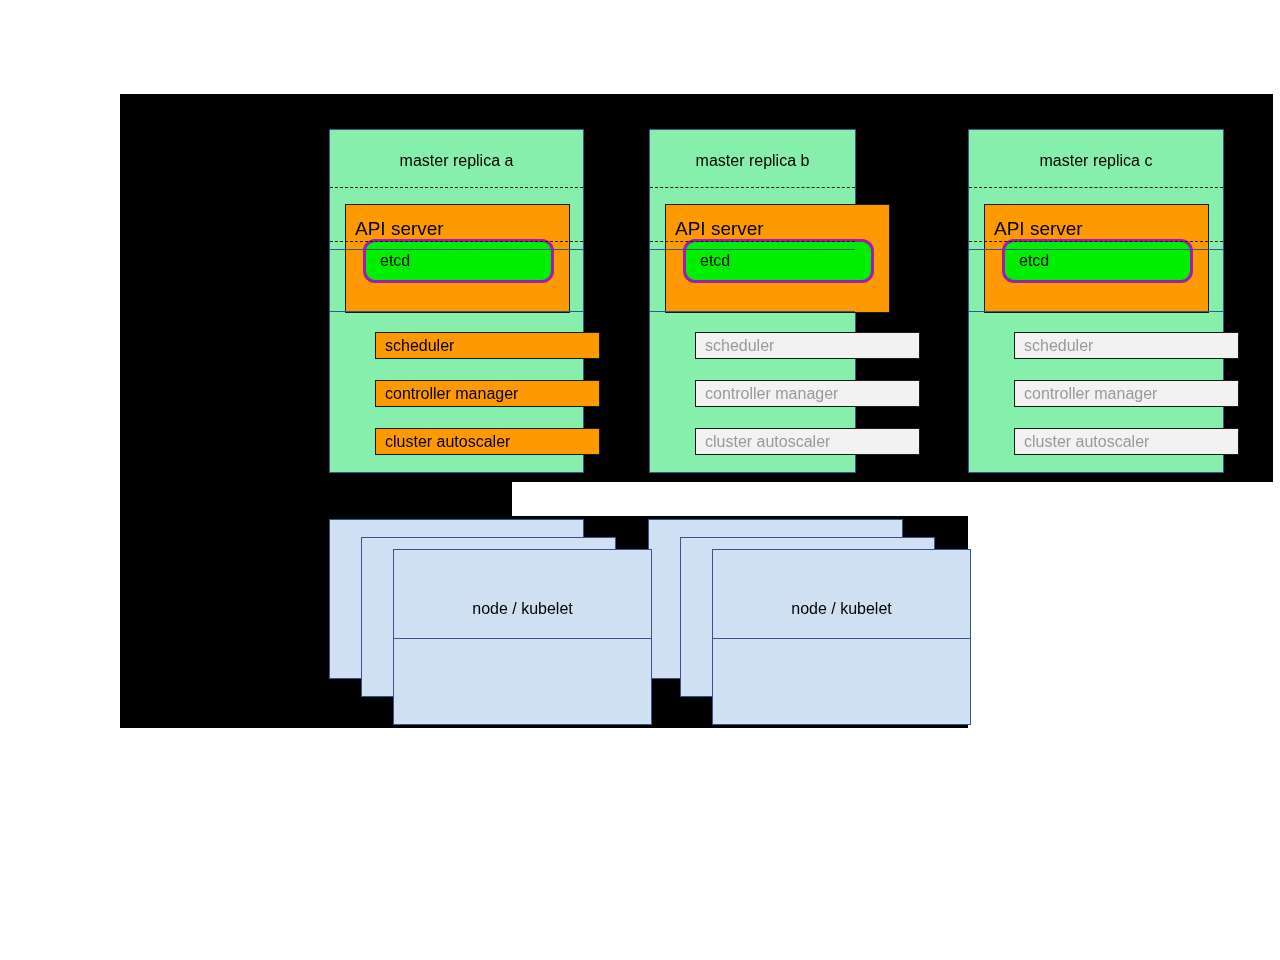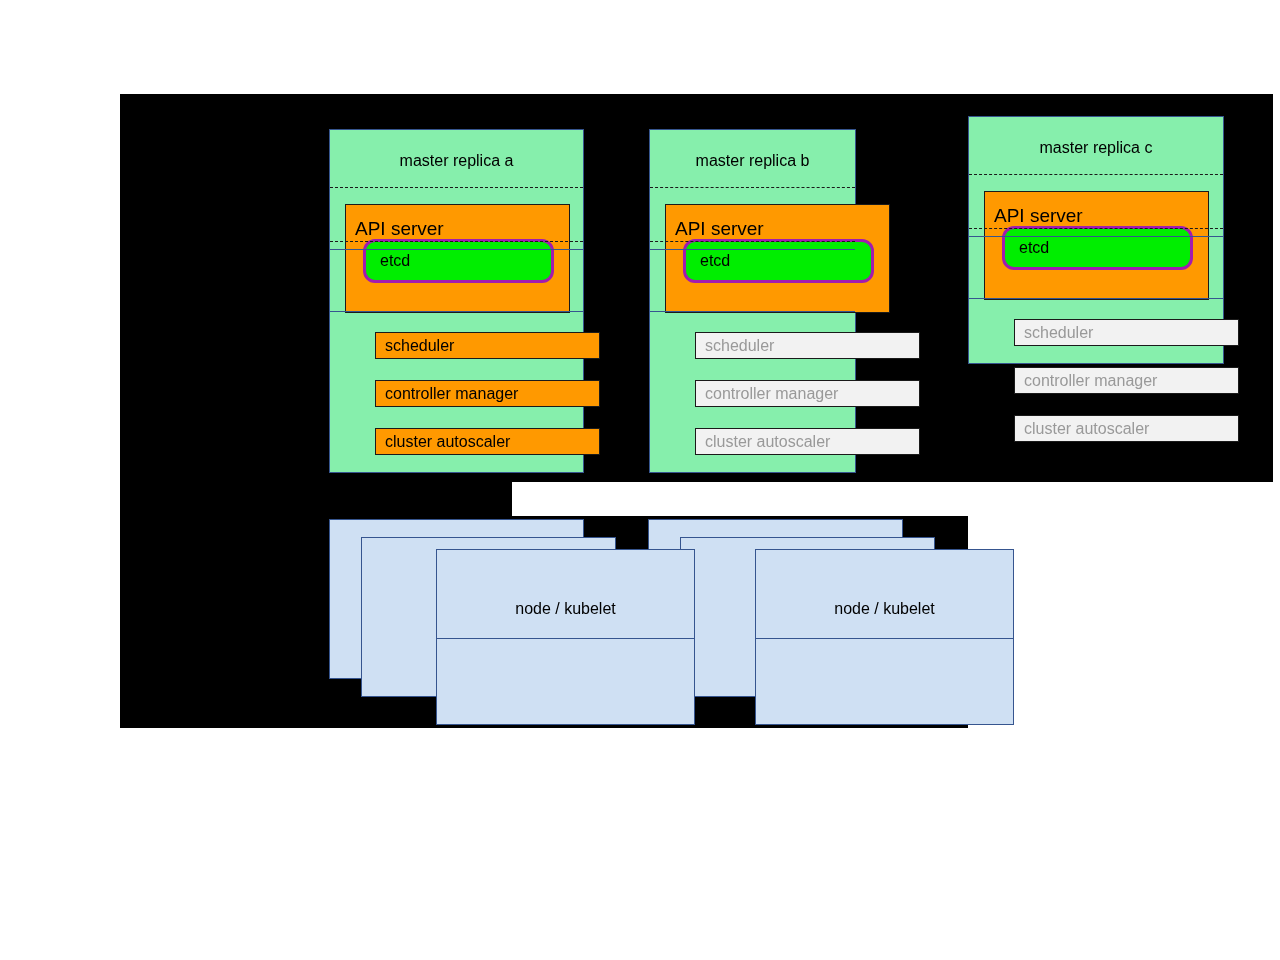--- a/index.html
+++ b/index.html
@@ -116,21 +116,20 @@
   .node-card {
     position: absolute;
     box-sizing: border-box;
     background: #cfe0f3;
     border: 1px solid #36558f;
   }
   .node-card.front {
     display: flex;
     align-items: center;
     justify-content: center;
-    margin-left: 43px;
   }
   .node-label {
     position: absolute;
     left: 0;
     width: 100%;
     text-align: center;
     font-size: 16px;
     color: #000000;
     white-space: nowrap;
   }
@@ -173,21 +172,21 @@
           <div class="api-label" style="top: 13px;">API server</div>
           <div class="etcd" style="left: 17px; top: 34px; width: 191px; height: 44px;">etcd</div>
         </div>
         <div class="sep-dashed" style="top: 111px;"></div>
         <div class="sep-solid" style="top: 119px;"></div>
         <div class="sep-solid" style="top: 181px;"></div>
         <div class="comp inactive" style="left: 15px; top: 202px; width: 225px; height: 27px;">scheduler</div>
         <div class="comp inactive" style="left: 15px; top: 250px; width: 225px; height: 27px;">controller manager</div>
         <div class="comp inactive" style="left: 15px; top: 298px; width: 225px; height: 27px;">cluster autoscaler</div>
       </div>
-      <div class="replica-panel" style="left: 968px; top: 116px; width: 256px; height: 248px; padding-left: 21px;">
+      <div class="replica-panel" style="left: 968px; top: 129px; width: 256px; height: 344px; padding-left: 21px;">
         <div class="replica-title" style="top: 22px;">master replica c</div>
         <div class="sep-dashed" style="top: 57px;"></div>
         <div class="apiblock" style="left: 15px; top: 74px; width: 225px; height: 109px;">
           <div class="api-label" style="top: 13px;">API server</div>
           <div class="etcd" style="left: 17px; top: 34px; width: 191px; height: 44px;">etcd</div>
         </div>
         <div class="sep-dashed" style="top: 111px;"></div>
         <div class="sep-solid" style="top: 119px;"></div>
         <div class="sep-solid" style="top: 181px;"></div>
         <div class="comp inactive" style="left: 15px; top: 202px; width: 225px; height: 27px;">scheduler</div>

